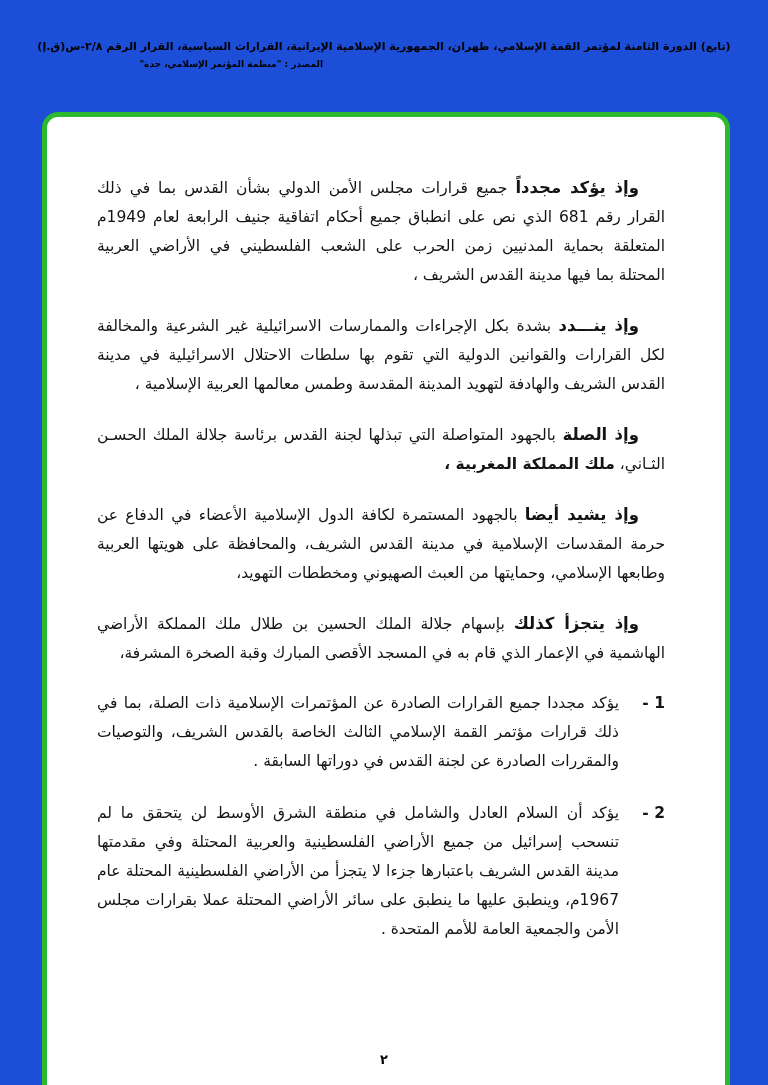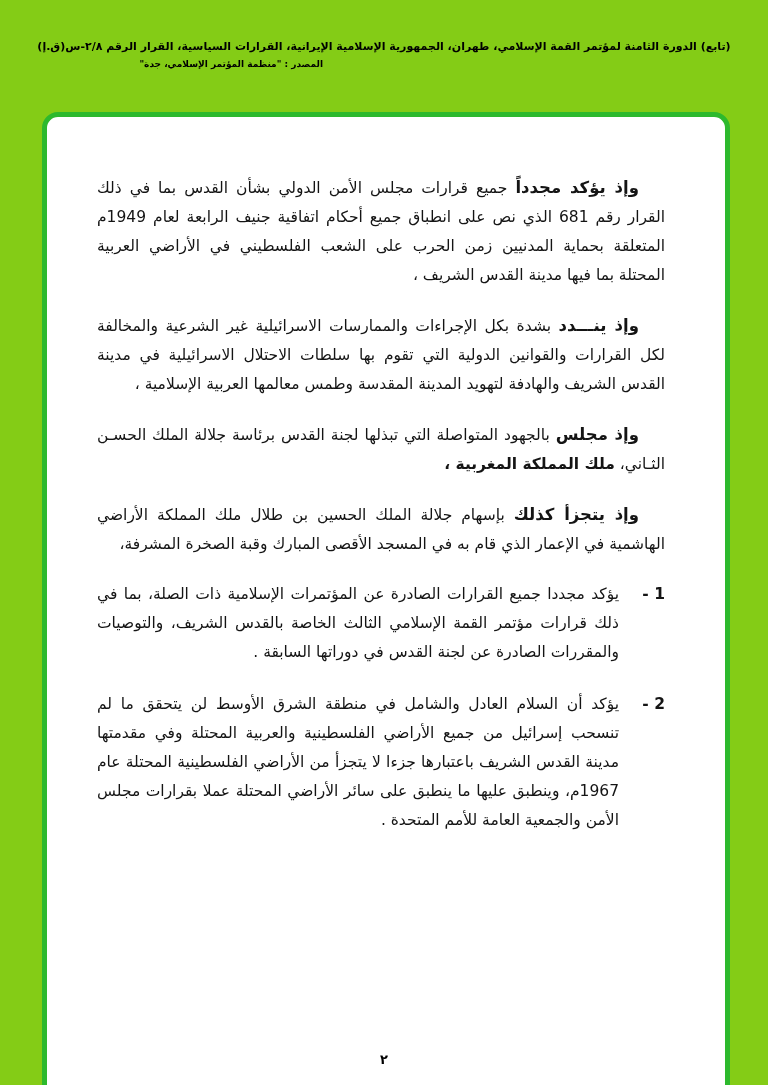--- a/index.html
+++ b/index.html
@@ -3,21 +3,21 @@
 <meta charset="utf-8">
 <style>
   * { box-sizing: border-box; }
   html, body { margin: 0; padding: 0; }
   body { background: #e8e8e8; }
   .page {
     position: relative;
     width: 768px;
     height: 1085px;
     margin: 0 auto;
-    background: #84cc16;
+    background: #1d4ed8;
     font-family: "DejaVu Sans", sans-serif;
     color: #000;
     overflow: hidden;
   }
   .header-line1 {
     padding-top: 40px;
     direction: rtl;
     text-align: center;
     font-weight: bold;
     font-size: 11px;
@@ -88,25 +88,29 @@
         <span class="lead">وإذ يؤكد مجدداً</span>
         <span>جميع قرارات مجلس الأمن الدولي بشأن القدس بما في ذلك القرار رقم 681 الذي نص على انطباق جميع أحكام اتفاقية جنيف الرابعة لعام 1949م المتعلقة بحماية المدنيين زمن الحرب على الشعب الفلسطيني في الأراضي العربية المحتلة بما فيها مدينة القدس الشريف ،</span>
       </p>
 
       <p class="para">
         <span class="lead">وإذ ينـــدد</span>
         <span>بشدة بكل الإجراءات والممارسات الاسرائيلية غير الشرعية والمخالفة لكل القرارات والقوانين الدولية التي تقوم بها سلطات الاحتلال الاسرائيلية في مدينة القدس الشريف والهادفة لتهويد المدينة المقدسة وطمس معالمها العربية الإسلامية ،</span>
       </p>
 
       <p class="para">
-        <span class="lead">وإذ مجلس</span>
+        <span class="lead">وإذ الصلة</span>
         <span>بالجهود المتواصلة التي تبذلها لجنة القدس برئاسة جلالة الملك الحسـن الثـاني،</span>
         <span class="royal">ملك المملكة المغربية ،</span>
       </p>
 
+      <p class="para">
+        <span class="lead">وإذ يشيد أيضا</span>
+        <span>بالجهود المستمرة لكافة الدول الإسلامية الأعضاء في الدفاع عن حرمة المقدسات الإسلامية في مدينة القدس الشريف، والمحافظة على هويتها العربية وطابعها الإسلامي، وحمايتها من العبث الصهيوني ومخططات التهويد،</span>
+      </p>
 
       <p class="para">
         <span class="lead">وإذ يتجزأ كذلك</span>
         <span>بإسهام جلالة الملك الحسين بن طلال ملك المملكة الأراضي الهاشمية في الإعمار الذي قام به في المسجد الأقصى المبارك وقبة الصخرة المشرفة،</span>
       </p>
 
       <div class="item">
         <div class="item-num">
           <span>1</span>
           <span>-</span>

